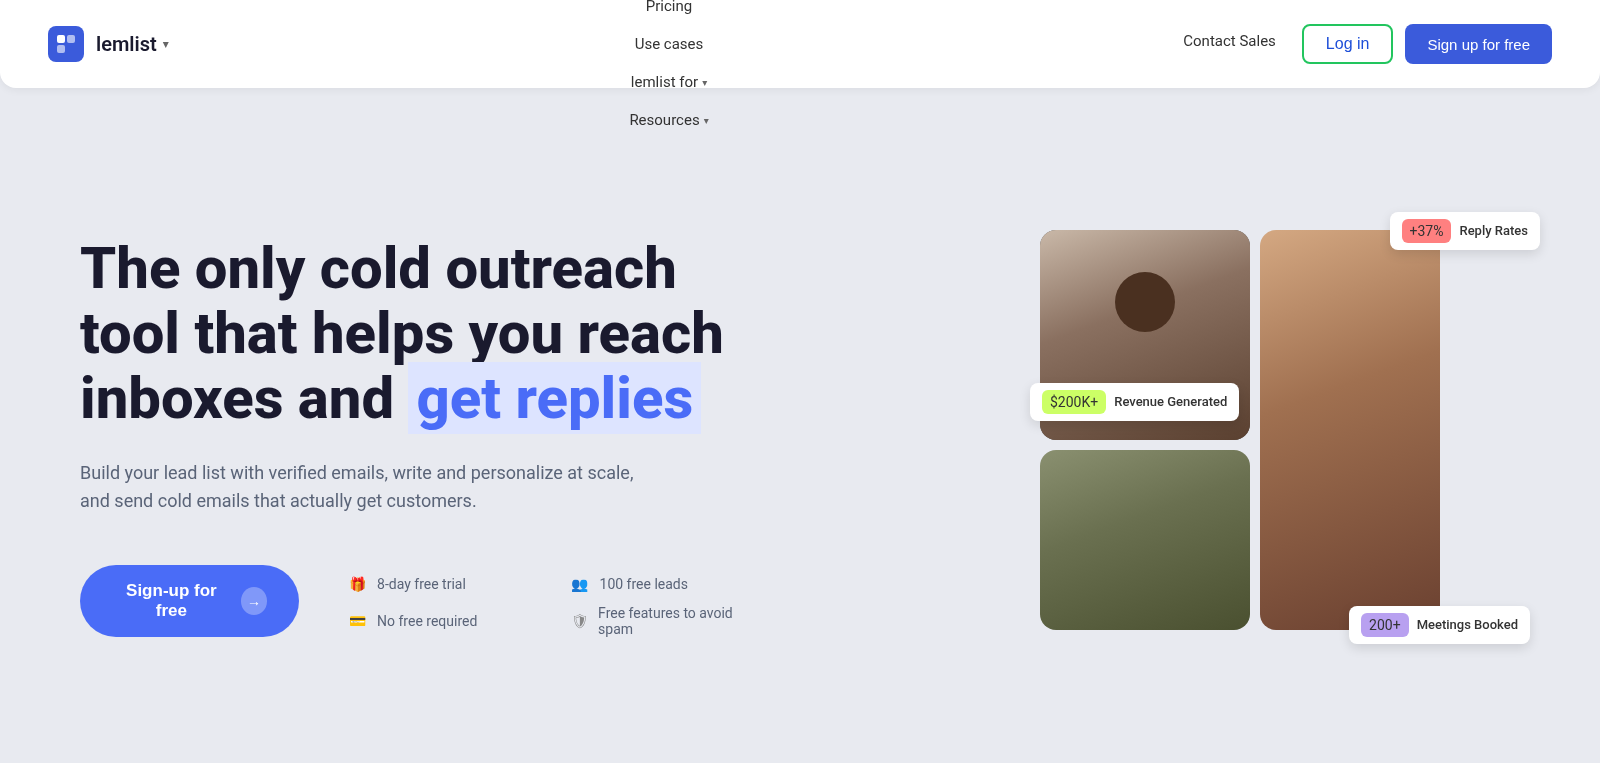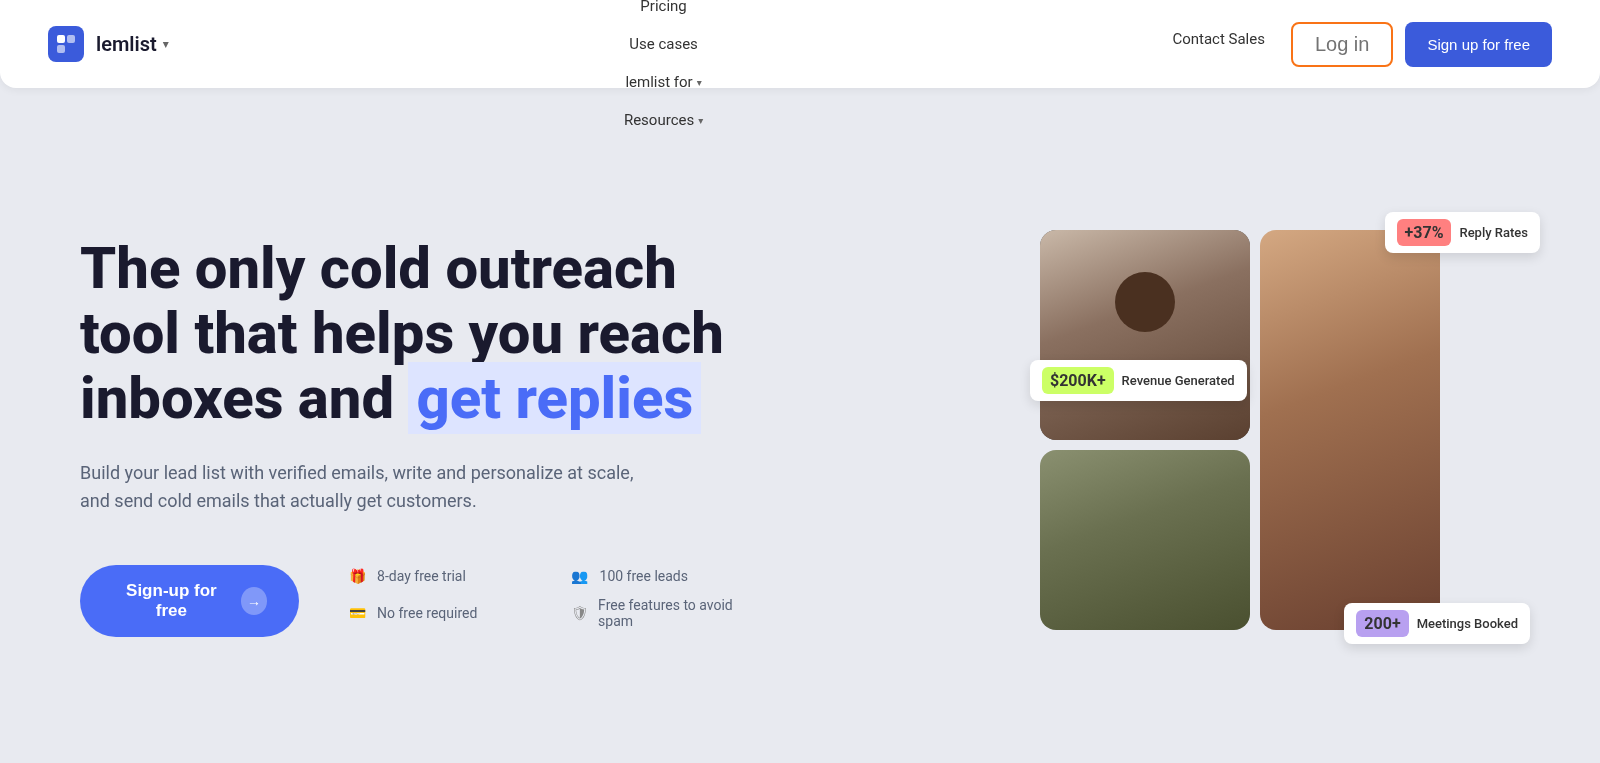--- a/index.html
+++ b/index.html
@@ -87,25 +87,25 @@
 
     .contact-sales {
       font-size: 15px;
       color: #333;
       cursor: pointer;
       padding: 8px 14px;
     }
 
     .btn-login {
       padding: 9px 22px;
-      border: 2px solid #f97316;
+      border: 2px solid #22c55e;
       border-radius: 8px;
-      color: #737373;
+      color: #1d4ed8;
       background: transparent;
-      font-size: 20px;
+      font-size: 16px;
       font-weight: 500;
       cursor: pointer;
       transition: all 0.15s;
     }
 
     .btn-signup-nav {
       padding: 9px 22px;
       border: none;
       border-radius: 8px;
       color: white;
@@ -149,21 +149,21 @@
     .hero-subtitle {
       font-size: 18px;
       color: #5a6478;
       line-height: 1.6;
       max-width: 560px;
       margin-bottom: 49px;
     }
 
     .hero-actions {
       display: flex;
-      align-items: flex-start;
+      align-items: flex-end;
       gap: 48px;
       margin-bottom: 16px;
     }
 
     .btn-cta {
       display: flex;
       align-items: center;
       gap: 10px;
       padding: 16px 32px;
       background: #4a6cf7;
@@ -293,36 +293,36 @@
       box-shadow: 0 4px 12px rgba(0,0,0,0.12);
       font-size: 13px;
       font-weight: 500;
       color: #333;
       white-space: nowrap;
     }
 
     .badge-pill {
       padding: 4px 8px;
       border-radius: 6px;
-      font-size: 16px;
-      font-weight: 700;
+      font-size: 14px;
+      font-weight: 400;
       color: #333;
     }
 
     .badge-red { background: #ff8080; color: #333; }
     .badge-green { background: #ccff66; color: #333; }
     .badge-purple { background: #b8a0f0; color: #333; }
 
     .badge-reply {
       top: -18px;
       right: -20px;
     }
 
     .badge-revenue {
-      bottom: 229px;
+      bottom: 209px;
       left: -10px;
     }
 
     .badge-meetings {
       bottom: -14px;
       right: -10px;
     }
   </style>
 </head>
 <body>

